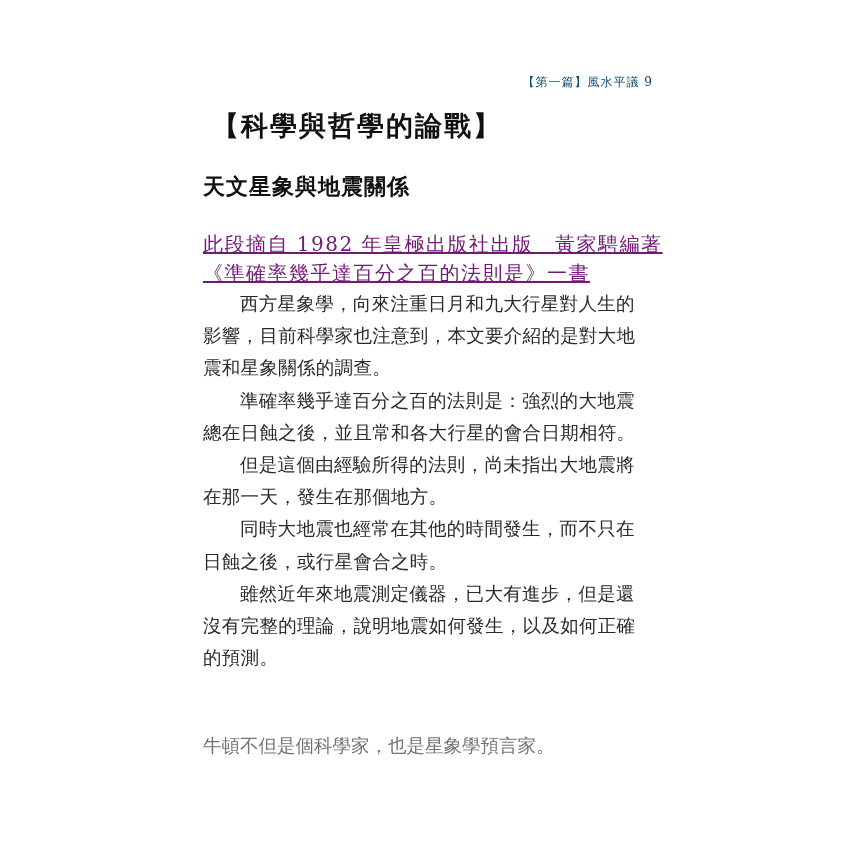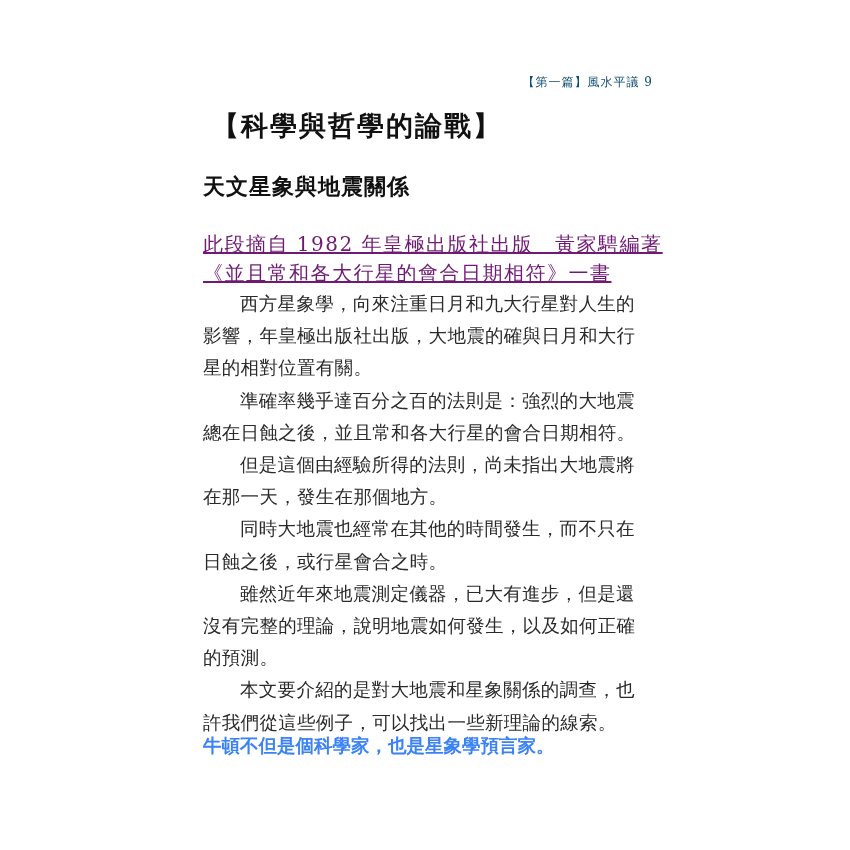--- a/index.html
+++ b/index.html
@@ -72,39 +72,38 @@
     .body-text p {
       margin: 0;
       text-indent: 2em;
     }
     .closing {
       position: absolute;
       top: 733px;
       left: 203px;
       font-family: "DejaVu Sans", sans-serif;
       font-size: 18.5px;
-      font-weight: bold;
-      color: #3b82f6;
+      font-weight: normal;
+      color: #737373;
       white-space: nowrap;
     }
   </style>
 </head>
 <body>
 
 <div class="page-header">【第一篇】風水平議 9</div>
 
 <h1 class="section-title" style="margin:0;">【科學與哲學的論戰】</h1>
 
 <h2 class="article-title" style="margin:0;">天文星象與地震關係</h2>
 
 <div class="source l1">此段摘自 1982 年皇極出版社出版　黃家騁編著</div>
-<div class="source l2">《並且常和各大行星的會合日期相符》一書</div>
+<div class="source l2">《準確率幾乎達百分之百的法則是》一書</div>
 
 <div class="body-text">
-  <p>西方星象學，向來注重日月和九大行星對人生的影響，年皇極出版社出版，大地震的確與日月和大行星的相對位置有關。</p>
+  <p>西方星象學，向來注重日月和九大行星對人生的影響，目前科學家也注意到，本文要介紹的是對大地震和星象關係的調查。</p>
   <p>準確率幾乎達百分之百的法則是：強烈的大地震總在日蝕之後，並且常和各大行星的會合日期相符。</p>
   <p>但是這個由經驗所得的法則，尚未指出大地震將在那一天，發生在那個地方。</p>
   <p>同時大地震也經常在其他的時間發生，而不只在日蝕之後，或行星會合之時。</p>
   <p>雖然近年來地震測定儀器，已大有進步，但是還沒有完整的理論，說明地震如何發生，以及如何正確的預測。</p>
-  <p>本文要介紹的是對大地震和星象關係的調查，也許我們從這些例子，可以找出一些新理論的線索。</p>
 </div>
 
 <div class="closing">牛頓不但是個科學家，也是星象學預言家。</div>
 
 </body></html>

